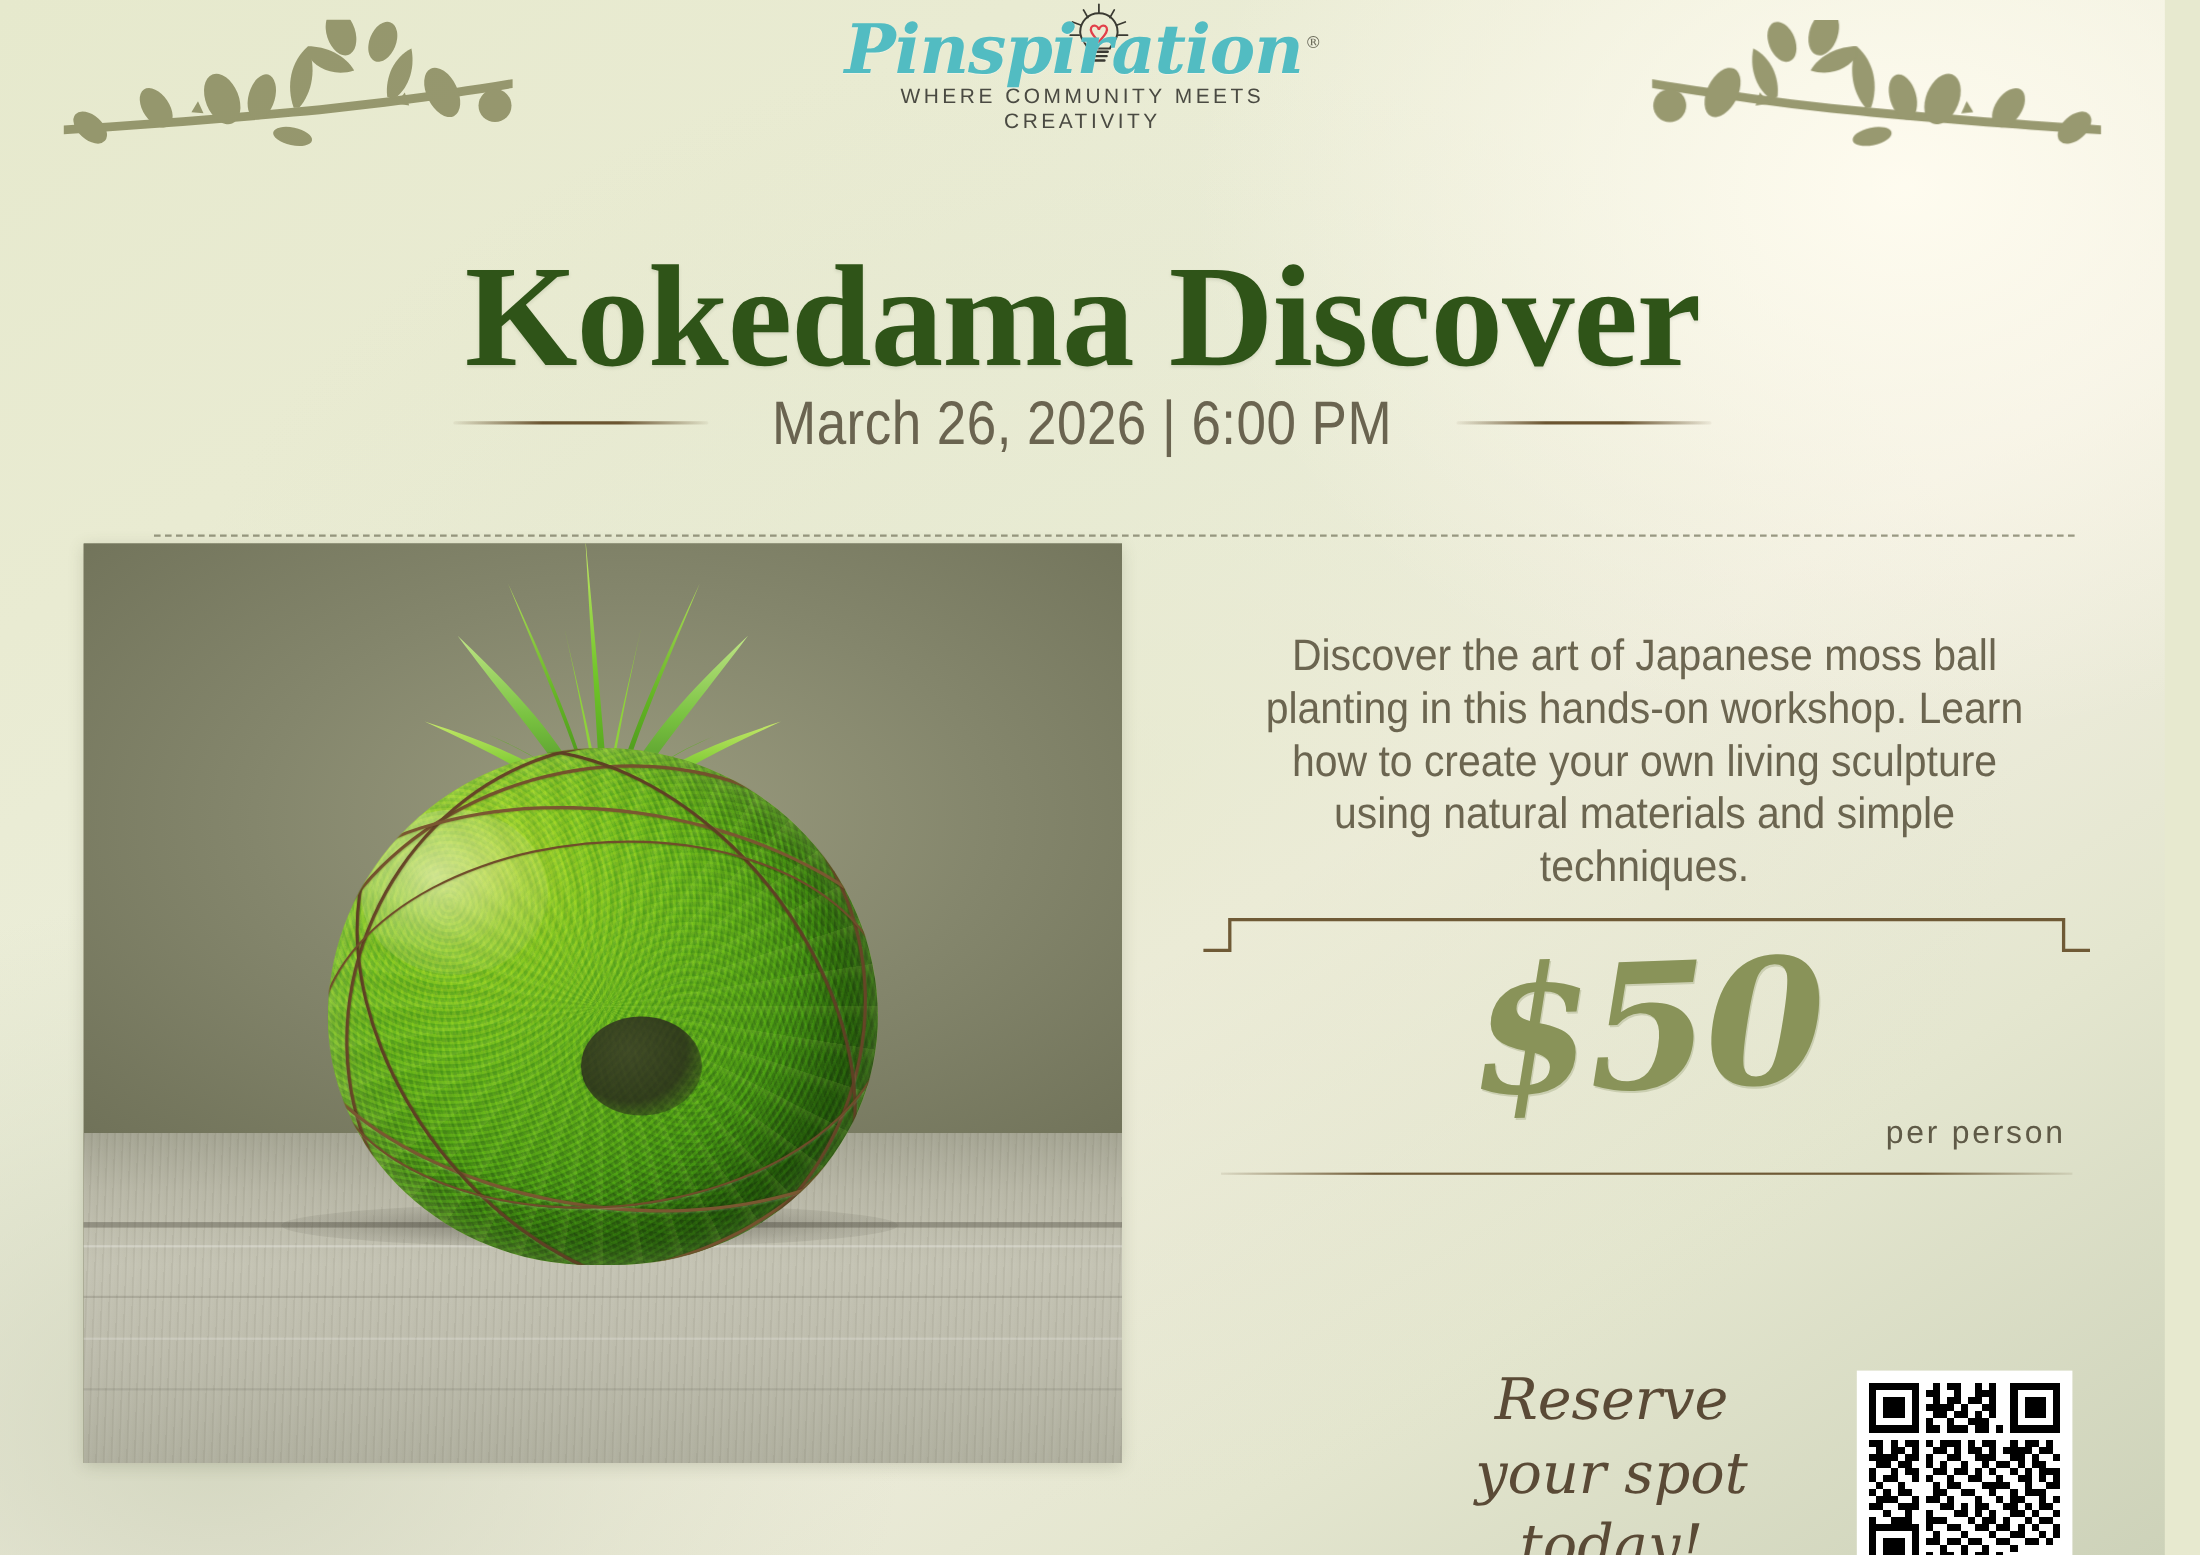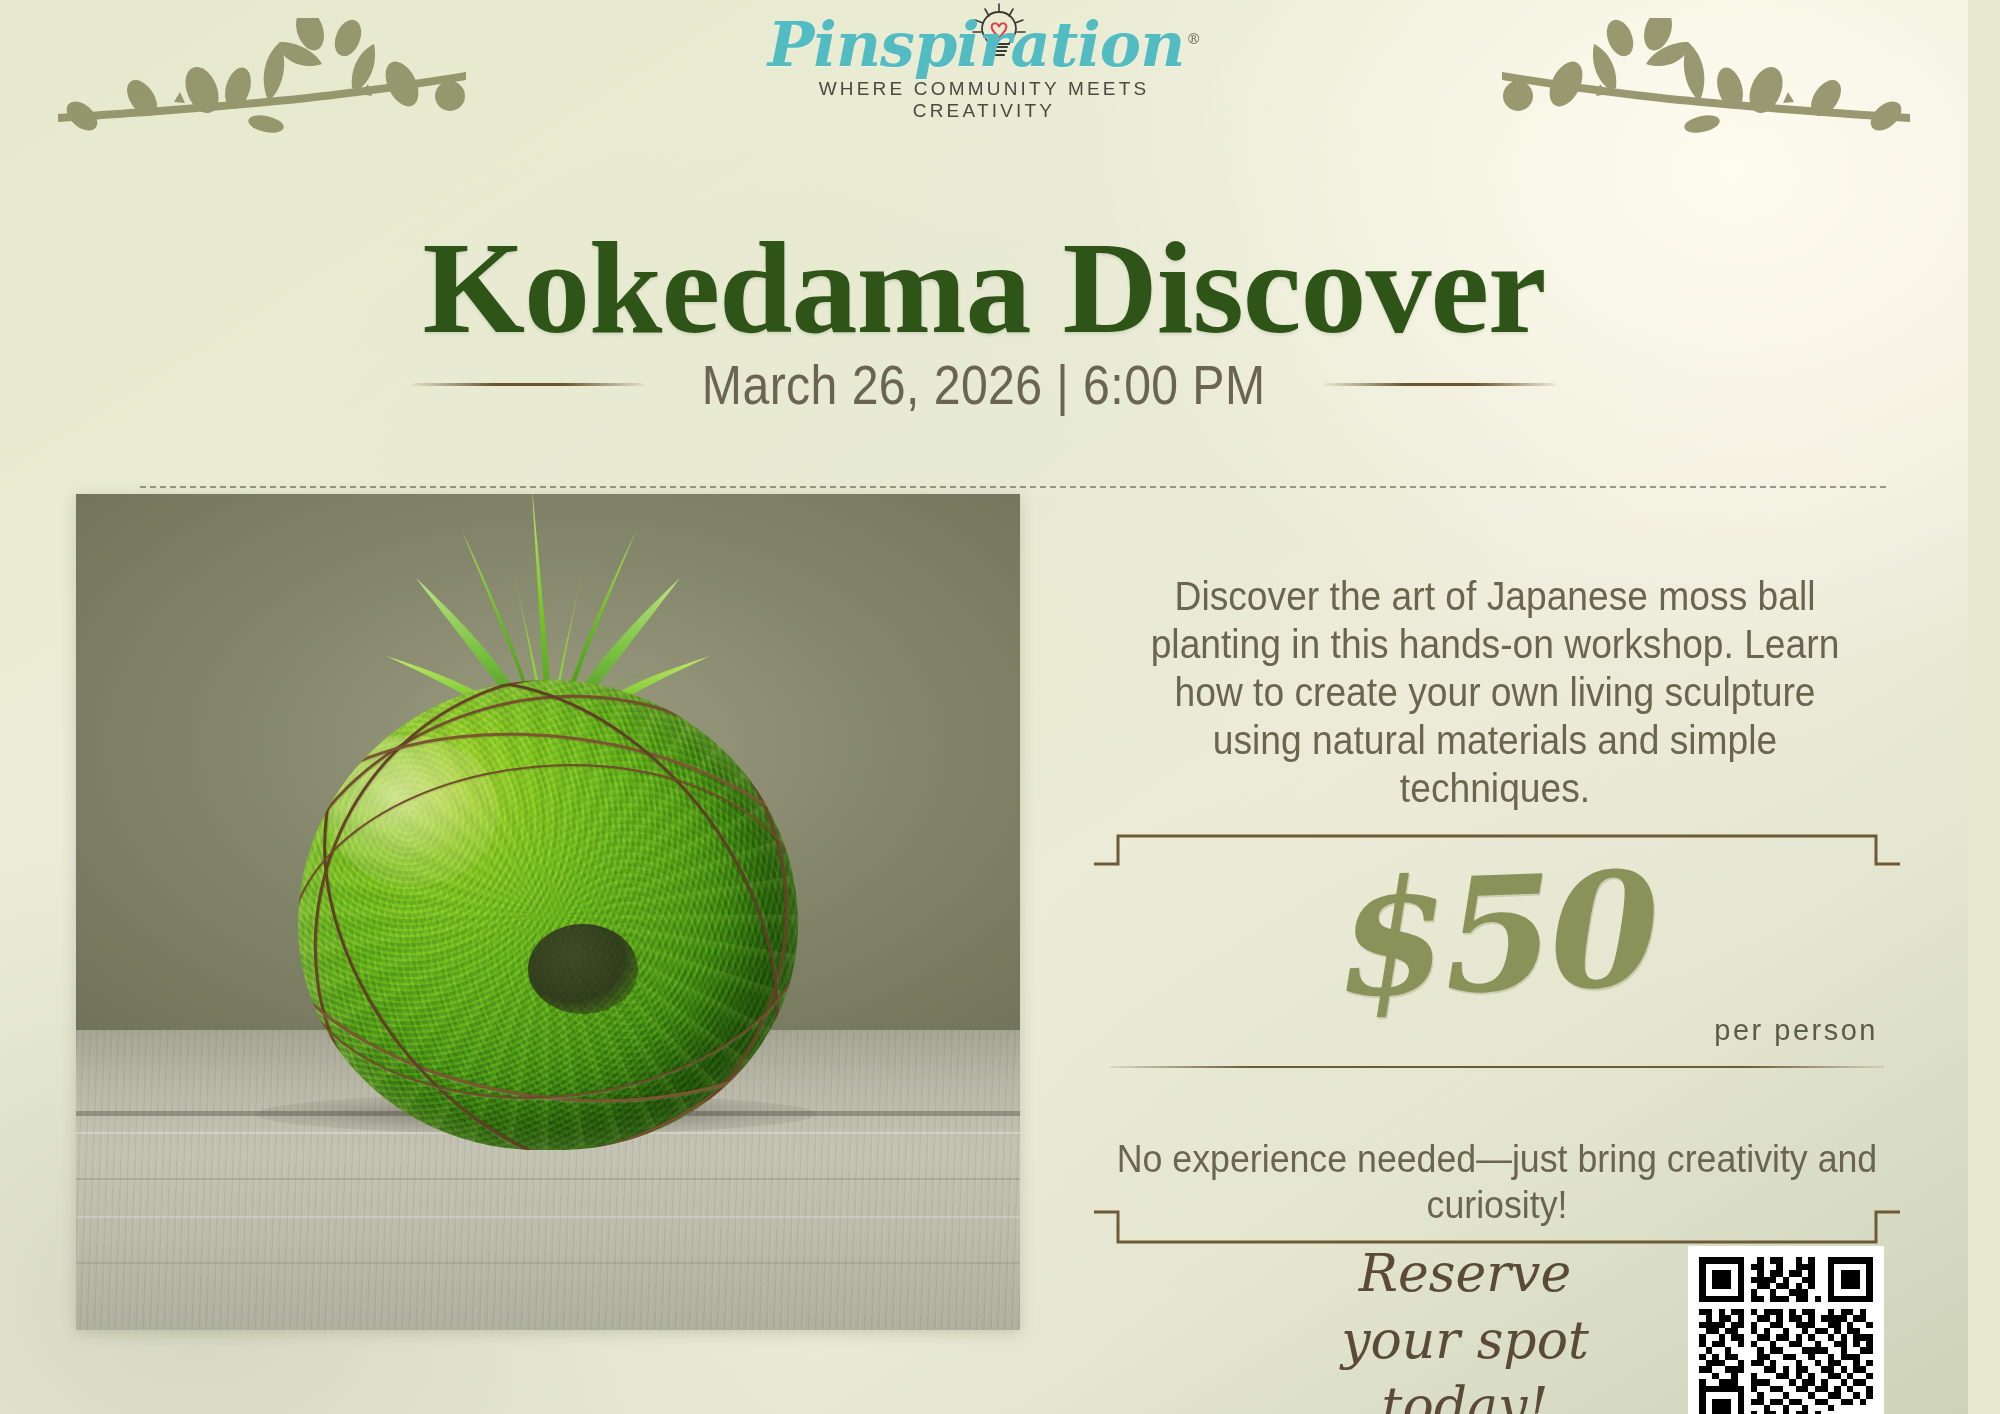--- a/index.html
+++ b/index.html
@@ -338,28 +338,20 @@
     <div class="brk" id="brk-top">
       <svg viewBox="0 0 810 40" preserveAspectRatio="none">
         <path d="M2 36 L2 36 L26 36 L26 8 L784 8 L784 36 L808 36" fill="none" stroke="#6f5a36" stroke-width="3"></path>
       </svg>
     </div>
     <div id="price-amt">$50</div>
     <div id="per-person">per person</div>
     <div id="price-rule"></div>
   </div>
 
-  <div id="note-box">
-    <p id="note">No experience needed—just bring creativity and curiosity!</p>
-    <div id="brk-bottom">
-      <svg viewBox="0 0 810 40" preserveAspectRatio="none">
-        <path d="M2 4 L26 4 L26 34 L784 34 L784 4 L808 4" fill="none" stroke="#6f5a36" stroke-width="3"></path>
-      </svg>
-    </div>
-  </div>
 
   <div id="reserve">Reserve your spot today!</div>
 
   <div id="qr">
     <svg width="186" height="186" viewBox="0 0 29 29" shape-rendering="crispEdges">
       <rect width="29" height="29" fill="#fff"></rect>
       <g fill="#000">
         <rect x="1" y="1" width="7" height="7"></rect>
           <rect x="2" y="2" width="5" height="5" fill="#fff"></rect>
           <rect x="3" y="3" width="3" height="3"></rect>

